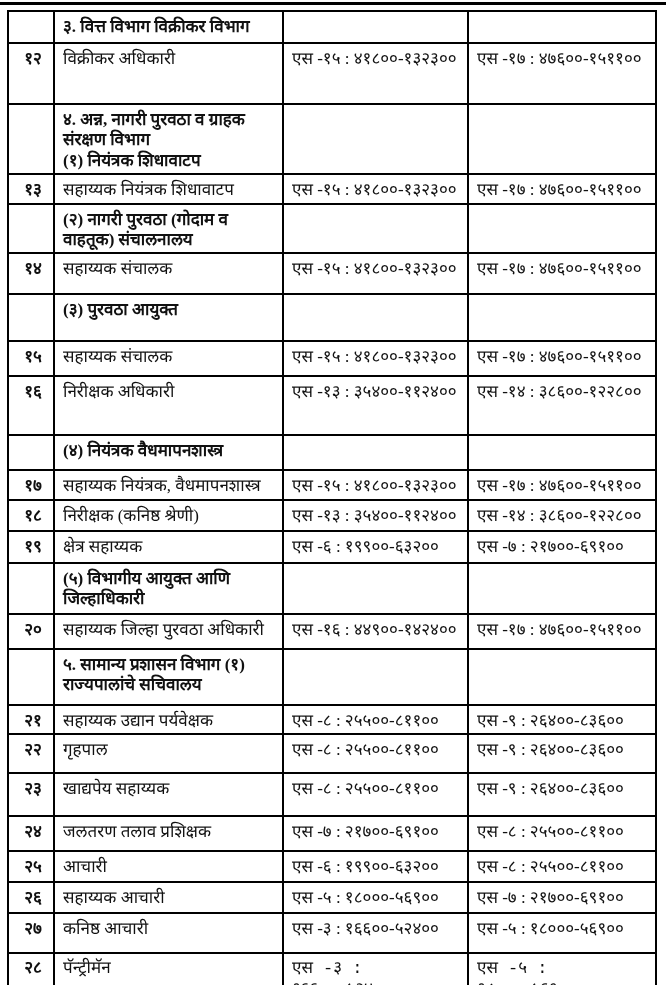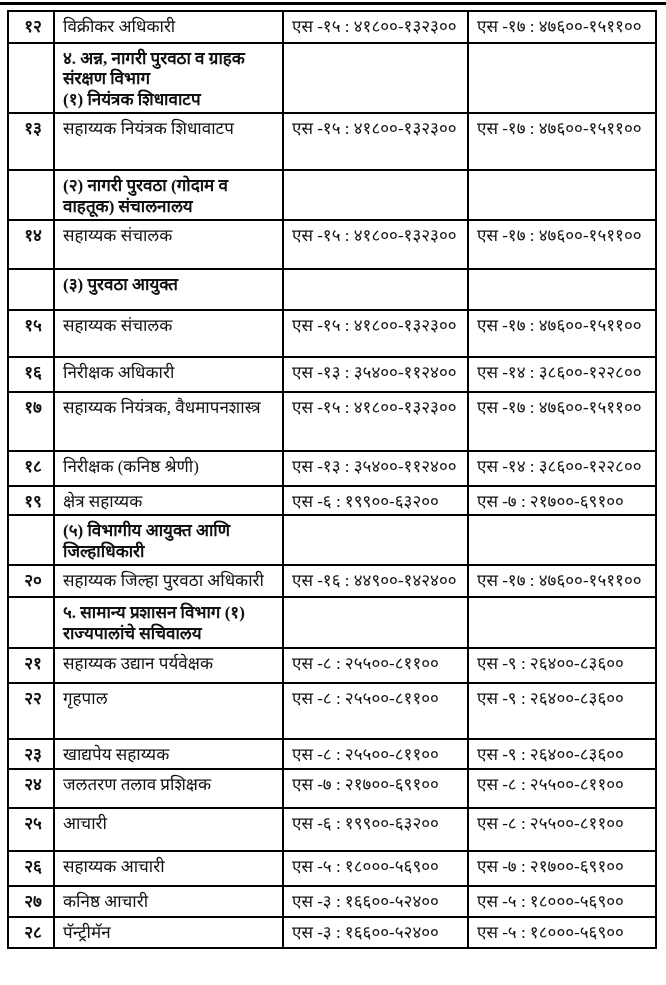--- a/index.html
+++ b/index.html
@@ -48,21 +48,21 @@
   }
   td.c-scale {
     font-size: 16.5px;
     padding-left: 10px;
   }
   tr.section-row td.c-desig {
     font-weight: bold;
   }
   
   tr:nth-child(1)  { height: 32px; }
-  tr:nth-child(2)  { height: 41px; padding-left: 34px; }
+  tr:nth-child(2)  { height: 61px; padding-left: 34px; }
   tr:nth-child(3)  { height: 57px; }
   tr:nth-child(4)  { height: 20px; }
   tr:nth-child(5)  { height: 49px; }
   tr:nth-child(6)  { height: 41px; }
   tr:nth-child(7)  { height: 47px; }
   tr:nth-child(8)  { height: 35px; }
   tr:nth-child(9)  { height: 59px; }
   tr:nth-child(10) { height: 35px; }
   tr:nth-child(11) { height: 20px; padding-left: 30px; }
   tr:nth-child(12) { height: 31px; }
@@ -85,20 +85,26 @@
 <div class="top-rule"></div>
 
 <table class="pay-table">
   <colgroup>
     <col style="width:46px">
     <col style="width:229px">
     <col style="width:185px">
     <col style="width:188px">
   </colgroup>
   <tbody>
+  <tr class="section-row">
+    <td class="c-no"></td>
+    <td class="c-desig">३. वित्त विभाग विक्रीकर विभाग</td>
+    <td class="c-scale"></td>
+    <td class="c-scale"></td>
+  </tr>
 
   <tr>
     <td class="c-no">१२</td>
     <td class="c-desig">विक्रीकर अधिकारी</td>
     <td class="c-scale">एस -१५ : ४१८००-१३२३००</td>
     <td class="c-scale">एस -१७ : ४७६००-१५११००</td>
   </tr>
 
   <tr class="section-row">
     <td class="c-no"></td>
@@ -145,20 +151,26 @@
     <td class="c-scale">एस -१७ : ४७६००-१५११००</td>
   </tr>
 
   <tr>
     <td class="c-no">१६</td>
     <td class="c-desig">निरीक्षक अधिकारी</td>
     <td class="c-scale">एस -१३ : ३५४००-११२४००</td>
     <td class="c-scale">एस -१४ : ३८६००-१२२८००</td>
   </tr>
 
+  <tr class="section-row">
+    <td class="c-no"></td>
+    <td class="c-desig">(४) नियंत्रक वैधमापनशास्त्र</td>
+    <td class="c-scale"></td>
+    <td class="c-scale"></td>
+  </tr>
 
   <tr>
     <td class="c-no">१७</td>
     <td class="c-desig">सहाय्यक  नियंत्रक, वैधमापनशास्त्र</td>
     <td class="c-scale">एस -१५ : ४१८००-१३२३००</td>
     <td class="c-scale">एस -१७ : ४७६००-१५११००</td>
   </tr>
 
   <tr>
     <td class="c-no">१८</td>

